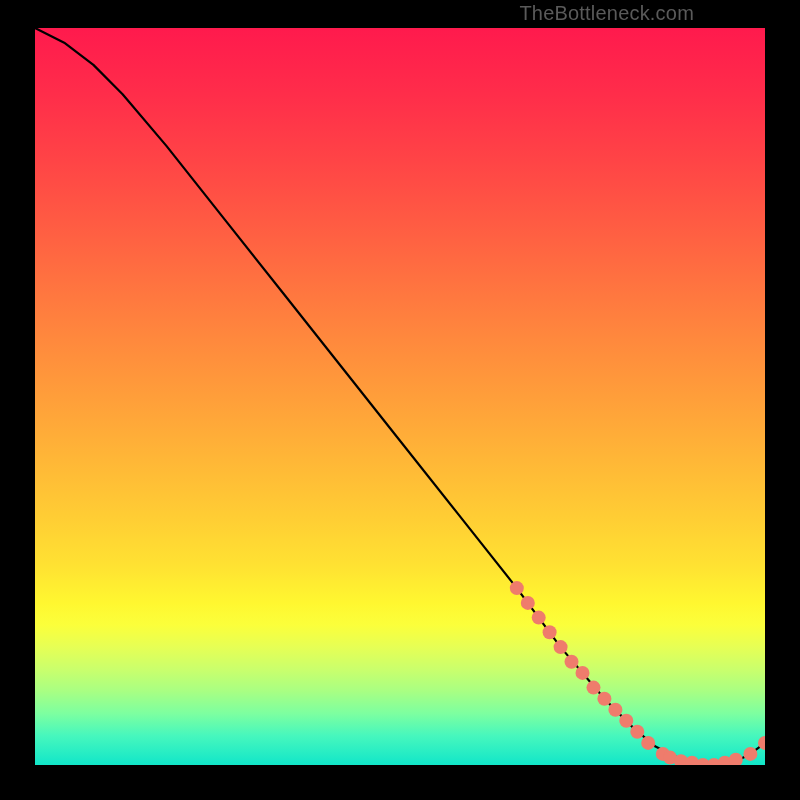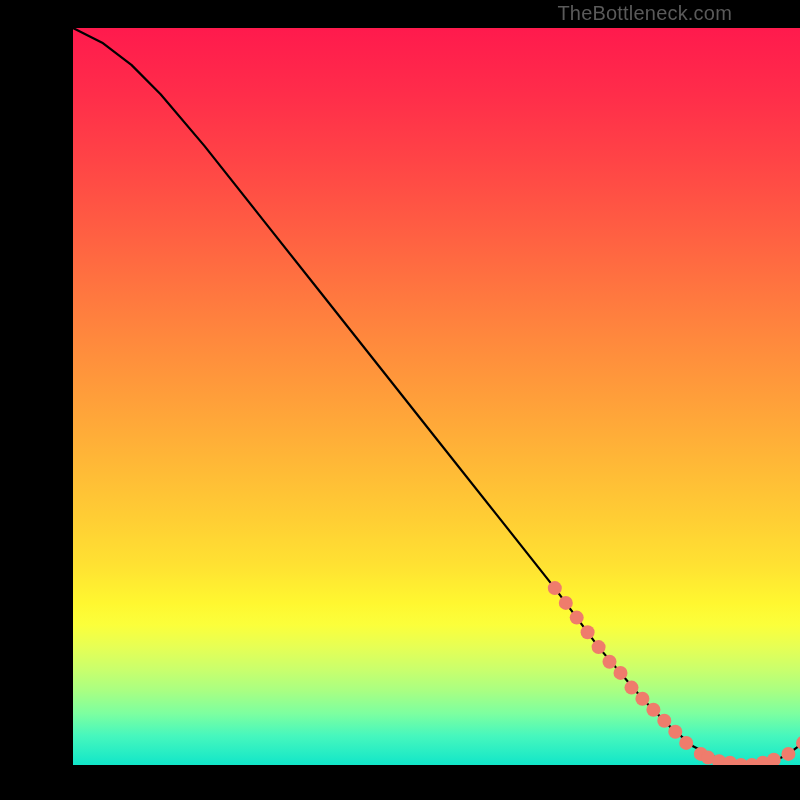--- a/index.html
+++ b/index.html
@@ -8,21 +8,20 @@
     width: 800px;
     height: 800px;
     background: #000;
     font-family: Arial, Helvetica, sans-serif;
     overflow: hidden;
   }
   .wrap {
     position: relative;
     width: 724px;
     height: 800px;
-    margin-left: 38px;
   }
   .attribution {
     position: absolute;
     top: 2px;
     right: 30px;
     color: #5a5a5a;
     font-size: 20px;
     font-weight: 500;
     letter-spacing: 0.2px;
   }

